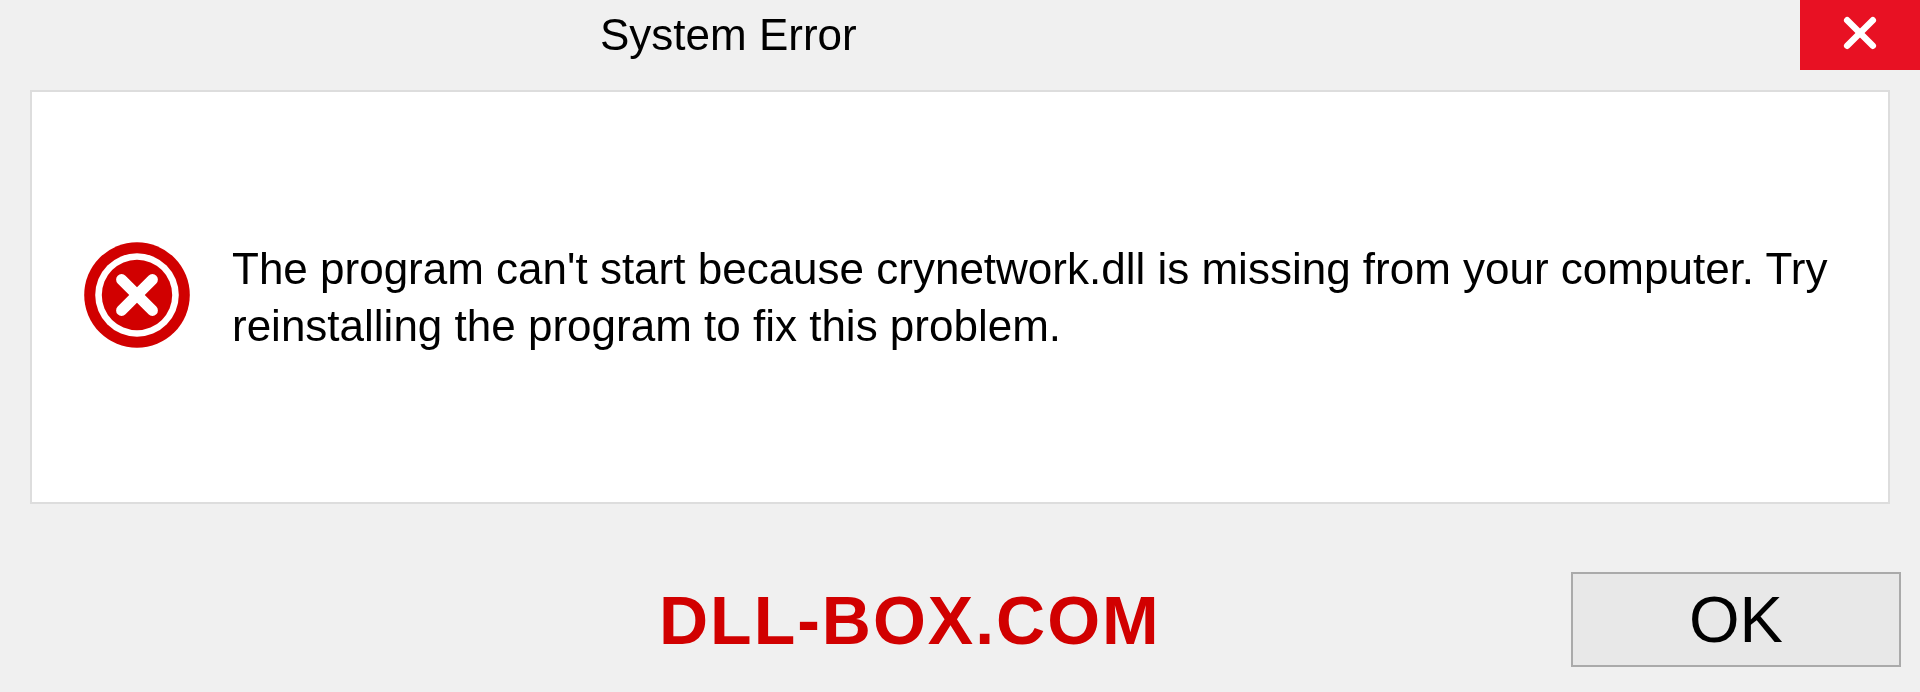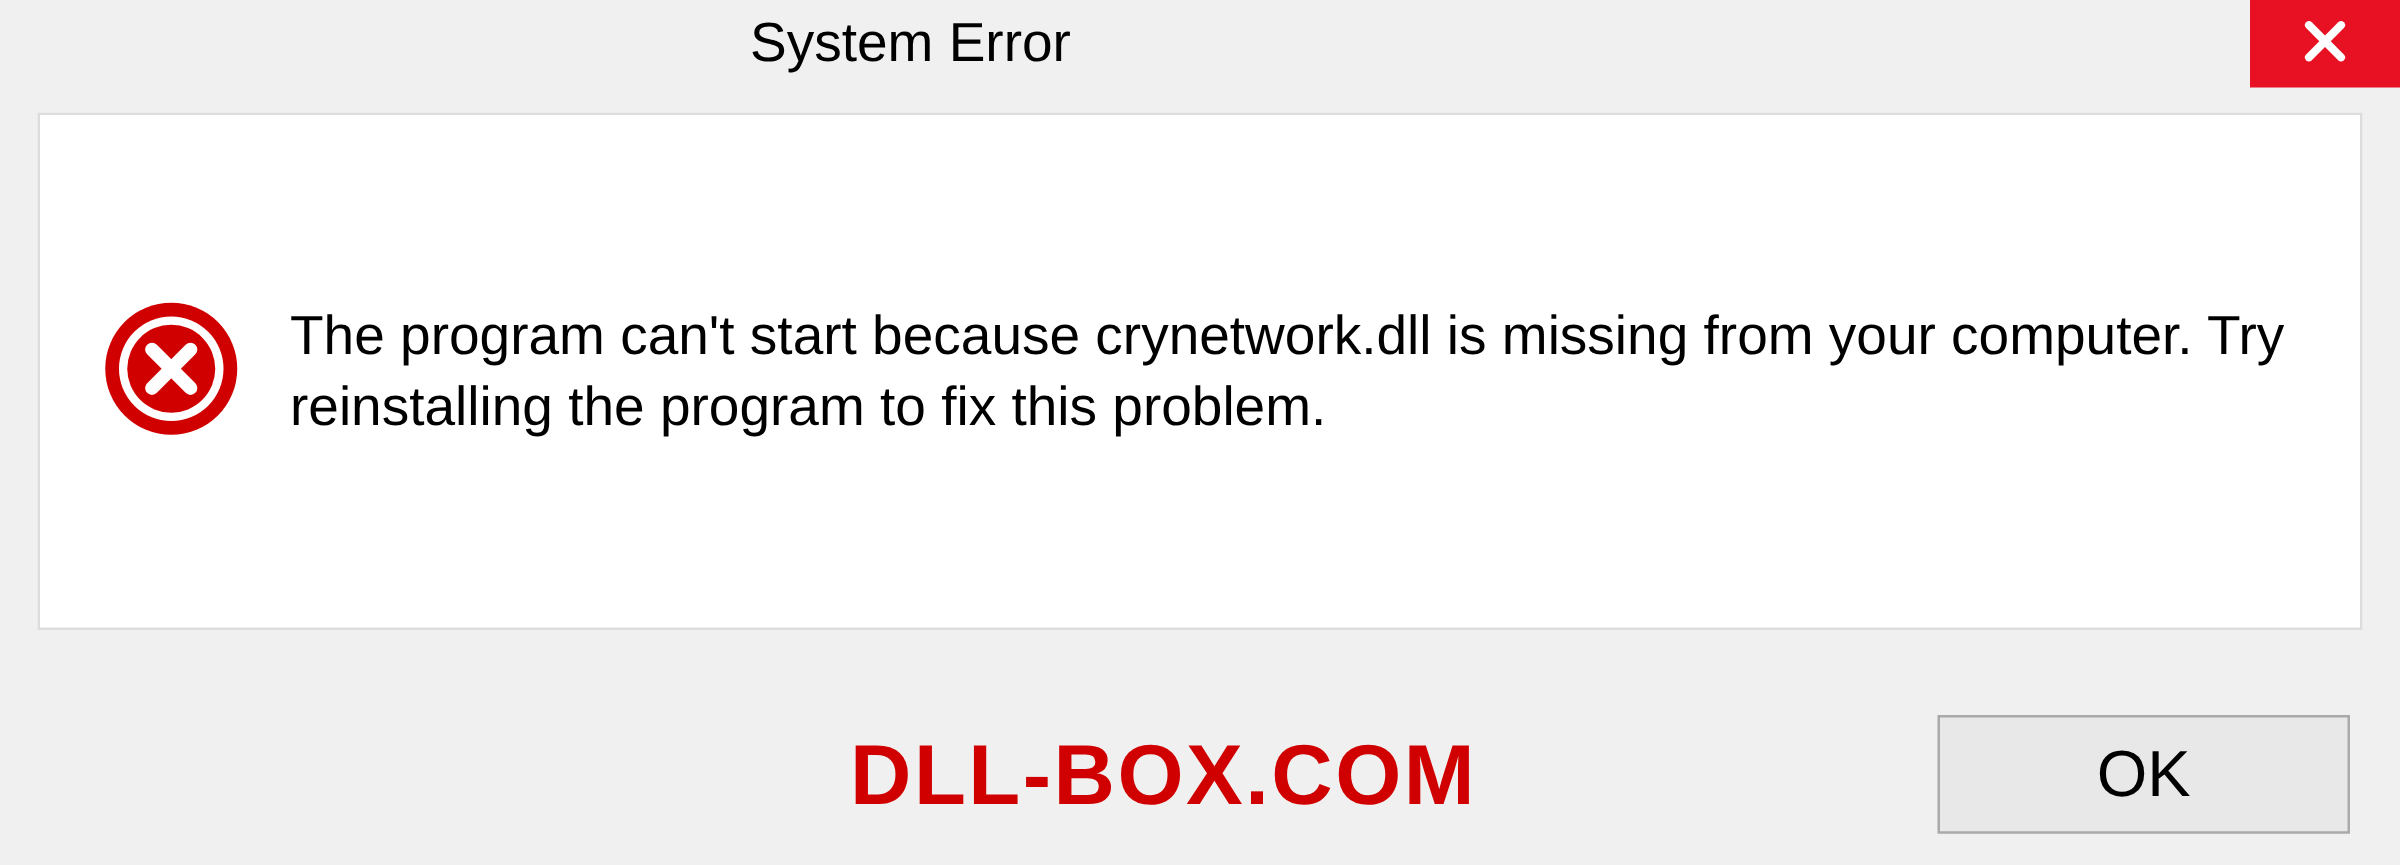--- a/index.html
+++ b/index.html
@@ -67,36 +67,36 @@
       font-weight: 400;
     }
     .footer {
       position: absolute;
       bottom: 25px;
       left: 0;
       right: 0;
       display: flex;
       align-items: center;
       justify-content: space-between;
-      padding: 0 40px;
+      padding: 0 19px;
     }
     .watermark {
       font-size: 68px;
       font-weight: 900;
       color: #d10000;
       letter-spacing: 2px;
       font-family: Arial, sans-serif;
       margin-left: 640px;
     }
     .ok-button {
       width: 330px;
       height: 95px;
       background: #e8e8e8;
       border: 2px solid #aaa;
-      font-size: 52px;
+      font-size: 65px;
       color: #000;
       cursor: pointer;
       font-family: "Segoe UI", Arial, sans-serif;
       display: flex;
       align-items: center;
       justify-content: center;
     }
   </style>
 </head>
 <body>

